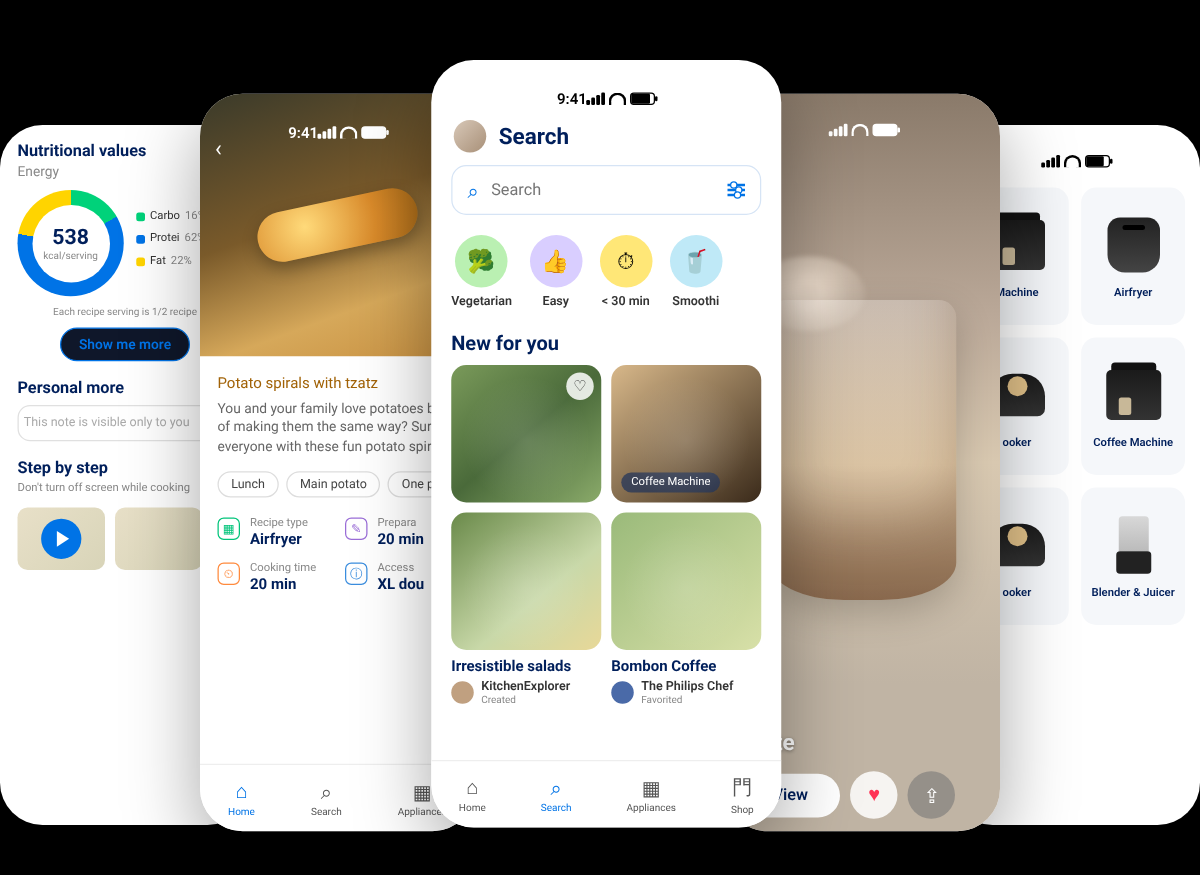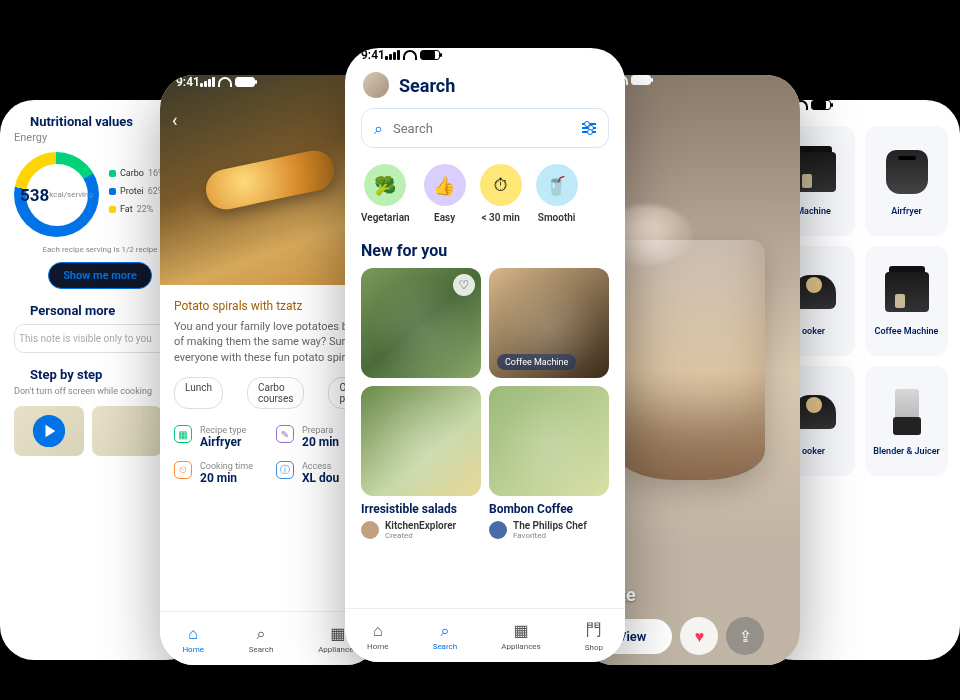--- a/index.html
+++ b/index.html
@@ -1,42 +1,42 @@
 <!DOCTYPE html>
 <html><head>
 <meta charset="utf-8">
 <style>
   * { box-sizing: border-box; margin: 0; padding: 0; font-family: -apple-system, BlinkMacSystemFont, "Segoe UI", Roboto, sans-serif; }
   body { background: #000; width: 960px; height: 700px; overflow: hidden; position: relative; }
   .stage { position: relative; width: 960px; height: 700px; }
 
   .phone { position: absolute; background: #fff; border-radius: 34px; box-shadow: 0 20px 60px rgba(0,0,0,.35); overflow: hidden; }
-  .status { display:flex; justify-content:flex-start; align-items:center; padding: 0 16px 4px; font-size:12px; font-weight:600; color:#000;}
+  .status { display:flex; justify-content:center; align-items:center; padding: 24px 16px 4px; font-size:12px; font-weight:600; color:#000;}
   .status .sig { display:flex; gap:3px; align-items:center;}
   
   .bars { display:inline-flex; gap:1px; align-items:flex-end;}
   .bars i{ width:3px; background:#000; display:block; border-radius:1px;}
   .bars i:nth-child(1){height:4px}.bars i:nth-child(2){height:6px}.bars i:nth-child(3){height:8px}.bars i:nth-child(4){height:10px}
   .wifi{width:14px;height:10px;border:2px solid #000;border-bottom:none;border-radius:10px 10px 0 0;display:inline-block}
   .batt{width:20px;height:10px;border:1.5px solid #000;border-radius:3px;position:relative;display:inline-block}
   .batt::after{content:"";position:absolute;right:-3px;top:2px;width:2px;height:4px;background:#000;border-radius:1px}
   .batt i{display:block;height:100%;width:80%;background:#000;border-radius:1px}
   .white .status, .white .bars i, .white .batt, .white .batt i { color:#fff; }
   .white .bars i, .white .batt, .white .batt::after { background:#fff; border-color:#fff }
   .white .batt i{background:#fff}
   .white .wifi{border-color:#fff}
 
   
   #p1 { left: 0px; top: 100px; width: 200px; height: 560px; z-index:1;}
   #p1 .inner{ padding:14px; font-size:11px; color:#333;}
-  #p1 h4{font-size:13px;font-weight:700;color:#001f5b;margin-left:16px;}
+  #p1 h4{font-size:13px;font-weight:700;color:#001f5b;}
   #p1 .sub{color:#888;margin-top:2px;margin-bottom:8px}
   #p1 .ring-row{display:flex;gap:10px;align-items:center;margin-bottom:8px}
   .donut{width:85px;height:85px;border-radius:50%;background:conic-gradient(#00d27a 0 60deg,#0073e6 60deg 280deg,#ffd400 280deg 360deg);display:flex;align-items:center;justify-content:center}
-  .donut > div{width:62px;height:62px;border-radius:50%;background:#fff;display:flex;flex-direction:row;align-items:center;justify-content:center}
+  .donut > div{width:62px;height:62px;border-radius:50%;background:#fff;display:flex;flex-direction:column;align-items:center;justify-content:center}
   .donut b{font-size:17px;color:#001f5b}
   .donut span{font-size:8px;color:#888}
   .legend{font-size:9px;flex:1}
   .legend div{display:flex;align-items:flex-start;gap:4px;margin-bottom:4px}
   .legend i{width:7px;height:7px;border-radius:2px;margin-top:2px}
   .lg-c{background:#00d27a}.lg-p{background:#0073e6}.lg-f{background:#ffd400}
   .legend .v{color:#888;display:block}
   #p1 .note{font-size:8px;color:#888;text-align:center;margin-bottom:8px}
   .btn-outline{border:1.5px solid #0073e6;color:#0073e6;background:#0f172a;border-radius:20px;padding:6px 14px;font-size:11px;font-weight:600;display:block;margin:0 auto 14px}
   #p1 .field{border:1px solid #e0e0e0;border-radius:10px;padding:8px 4px;font-size:10px;color:#aaa;margin-top:6px;margin-bottom:14px}
@@ -49,21 +49,21 @@
   
   #p2 { left:160px; top:75px; width:220px; height:590px; z-index:2;}
   #p2 .hero{height:210px;background:linear-gradient(160deg,#3a3a2a,#7a5a2a 45%,#d6a85a 75%,#c89040);position:relative;display:flex;align-items:center;justify-content:center;}
   #p2 .hero::after{content:"";position:absolute;width:130px;height:40px;background:radial-gradient(circle at 30% 40%,#ffda7a,#d98a2a 60%,#a86a18);border-radius:20px;transform:rotate(-12deg);box-shadow:0 6px 14px rgba(0,0,0,.3)}
   #p2 .status{position:absolute;top:0;left:0;right:0;z-index:2}
   .back-ic{position:absolute;top:34px;left:12px;color:#fff;font-size:18px;z-index:2}
   .heart-ic{position:absolute;top:34px;right:12px;color:#fff;font-size:16px;z-index:2}
   #p2 .body{padding:14px}
   #p2 h3{font-size:12px;font-weight:400;color:#a16207}
   #p2 p{font-size:11px;color:#666;margin-top:6px;line-height:1.4}
-  .chips{display:flex;gap:24px;margin-top:12px}
+  .chips{display:flex;gap:6px;margin-top:12px}
   .chip{border:1px solid #ddd;border-radius:14px;padding:4px 10px;font-size:10px;color:#444}
   .meta{display:grid;grid-template-columns:1fr 1fr;gap:12px;margin-top:16px}
   .meta .cell{display:flex;gap:8px;align-items:flex-start}
   .meta .ic{width:18px;height:18px;border:1.5px solid;border-radius:5px;display:flex;align-items:center;justify-content:center;font-size:10px}
   .meta .lbl{font-size:9px;color:#888}
   .meta .val{font-size:12px;font-weight:700;color:#001f5b}
   .ic-green{border-color:#00c47a;color:#00c47a}
   .ic-purple{border-color:#9a6dd7;color:#9a6dd7;border-radius:50%}
   .ic-orange{border-color:#ff8a3d;color:#ff8a3d;border-radius:50%}
   .ic-blue{border-color:#3a8dde;color:#3a8dde;border-radius:50%}
@@ -221,21 +221,21 @@
           </span>
       </div>
       <div class="back-ic">‹</div>
       <div class="heart-ic">♡</div>
     </div>
     <div class="body">
       <h3>Potato spirals with tzatz</h3>
       <p>You and your family love potatoes bu of making them the same way? Surp everyone with these fun potato spiral</p>
       <div class="chips">
         <div class="chip">Lunch</div>
-        <div class="chip">Carbo courses</div>
+        <div class="chip">Main potato</div>
         <div class="chip">One p</div>
       </div>
       <div class="meta">
         <div class="cell">
             <div class="ic ic-green">▦</div>
           <div>
               <div class="lbl">Recipe type</div>
                <div class="val">Airfryer</div>
             </div>
           </div>

